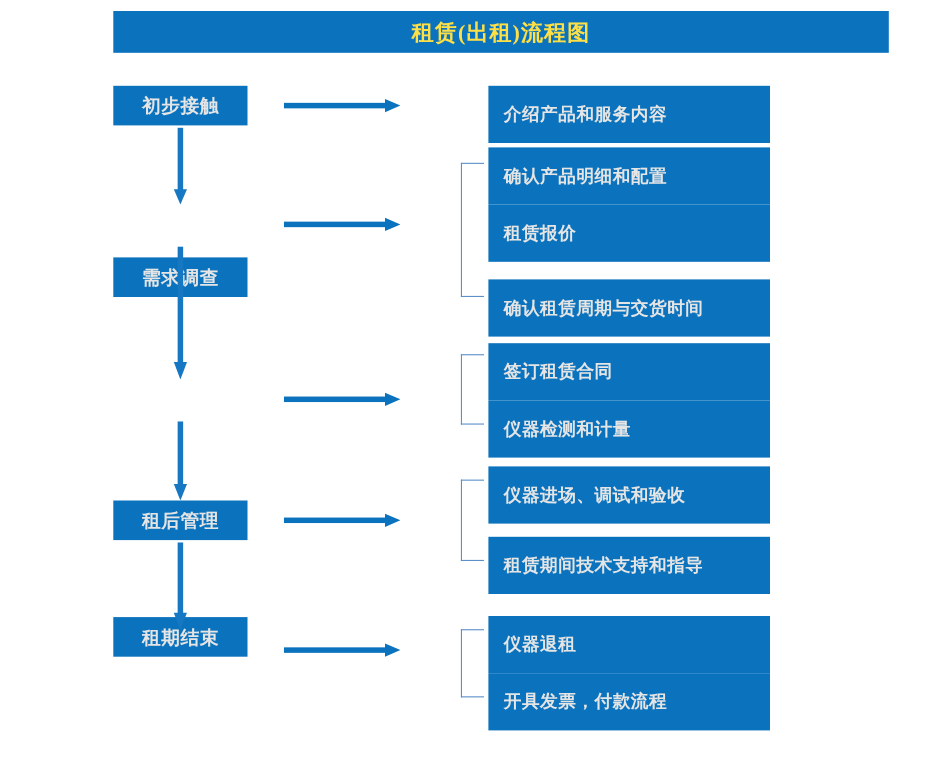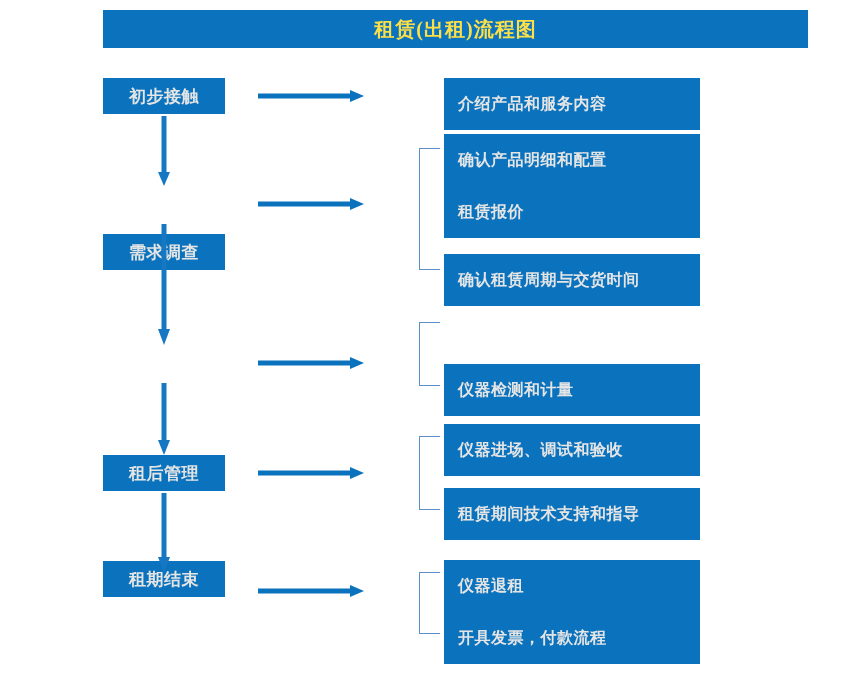--- a/index.html
+++ b/index.html
@@ -92,20 +92,21 @@
 
   <div class="node stage-node" style="top:78px;">初步接触</div>
   <div class="node stage-node" style="top:186px;margin-top:48px;">需求调查</div>
   <div class="node stage-node" style="top:455px;">租后管理</div>
   <div class="node stage-node" style="top:561px;">租期结束</div>
 
   <div class="node detail-node" style="top:78px;">介绍产品和服务内容</div>
   <div class="node detail-node" style="top:134px;">确认产品明细和配置</div>
   <div class="node detail-node" style="top:186px;">租赁报价</div>
   <div class="node detail-node" style="top:238px;margin-top:16px;">确认租赁周期与交货时间</div>
+  <div class="node detail-node" style="top:312px;">签订租赁合同</div>
   <div class="node detail-node" style="top:364px;">仪器检测和计量</div>
   <div class="node detail-node" style="top:424px;">仪器进场、调试和验收</div>
   <div class="node detail-node" style="top:488px;">租赁期间技术支持和指导</div>
   <div class="node detail-node" style="top:560px;">仪器退租</div>
   <div class="node detail-node" style="top:612px;">开具发票，付款流程</div>
 
   <svg class="h-arrow" style="top:87px;" viewBox="0 0 106 18">
     <rect x="0" y="6.5" width="94" height="5" fill="#0b72bd"></rect>
     <polygon points="92,3 106,9 92,15" fill="#0b72bd"></polygon>
   </svg>

